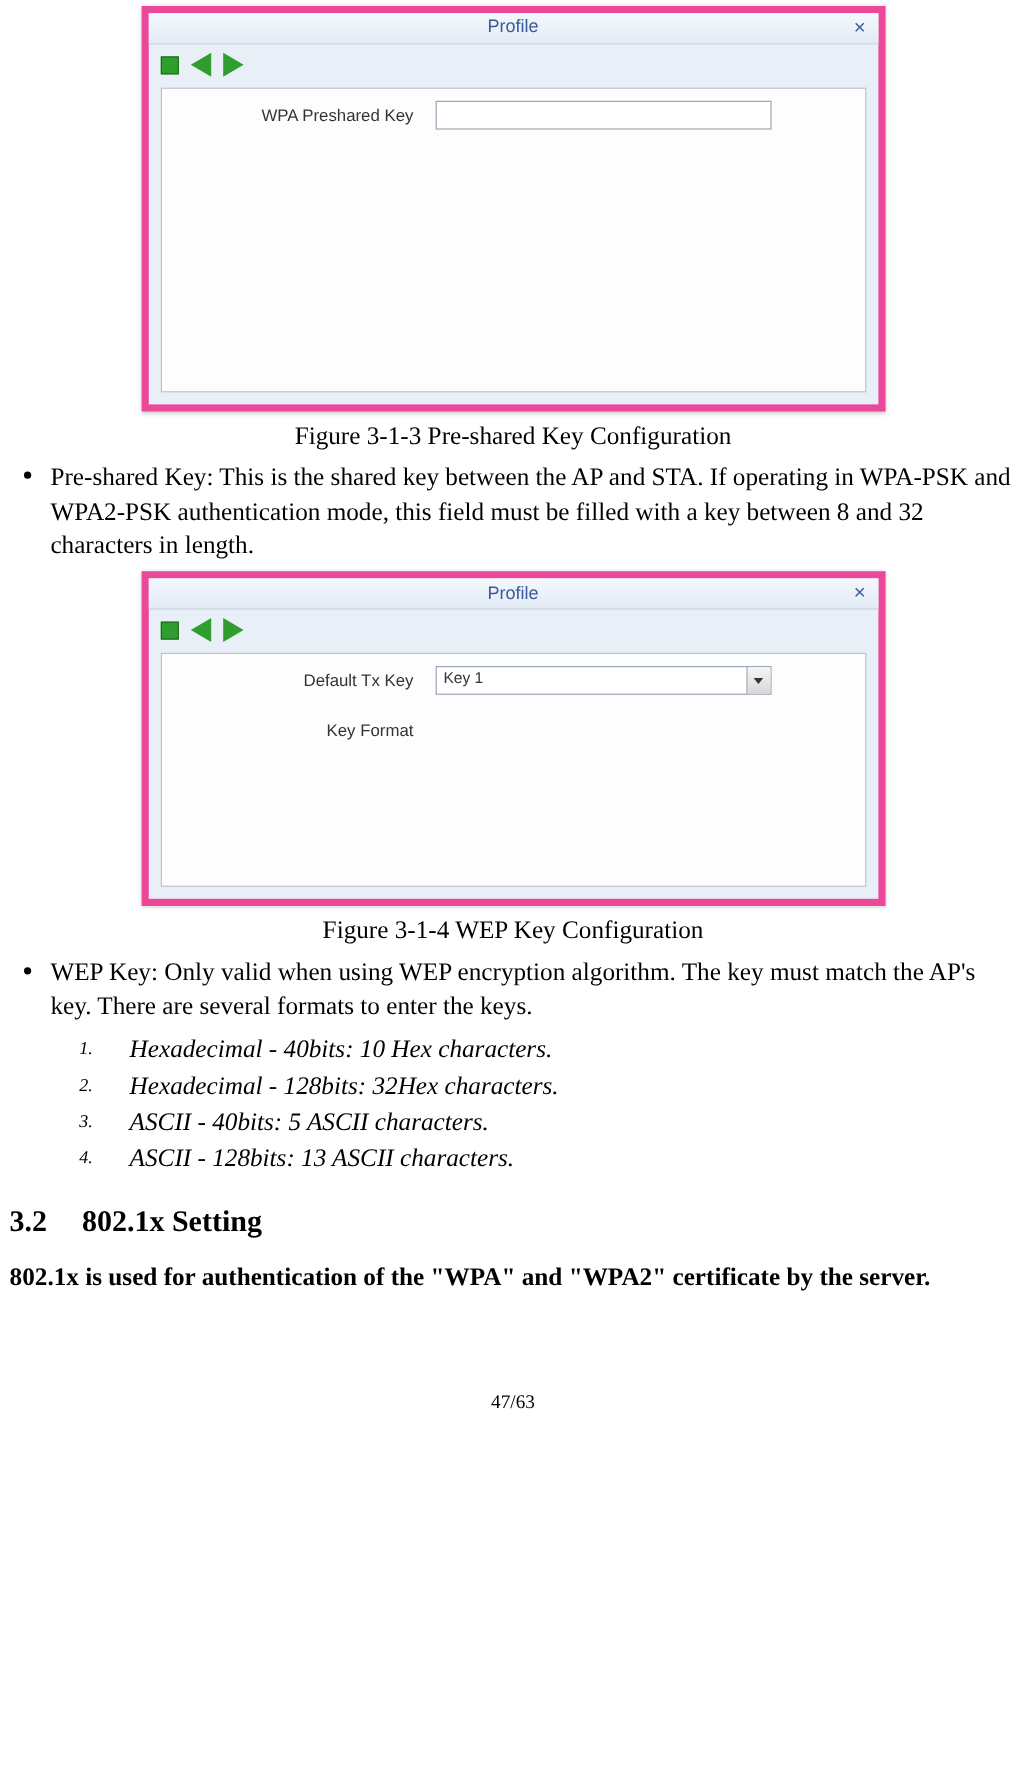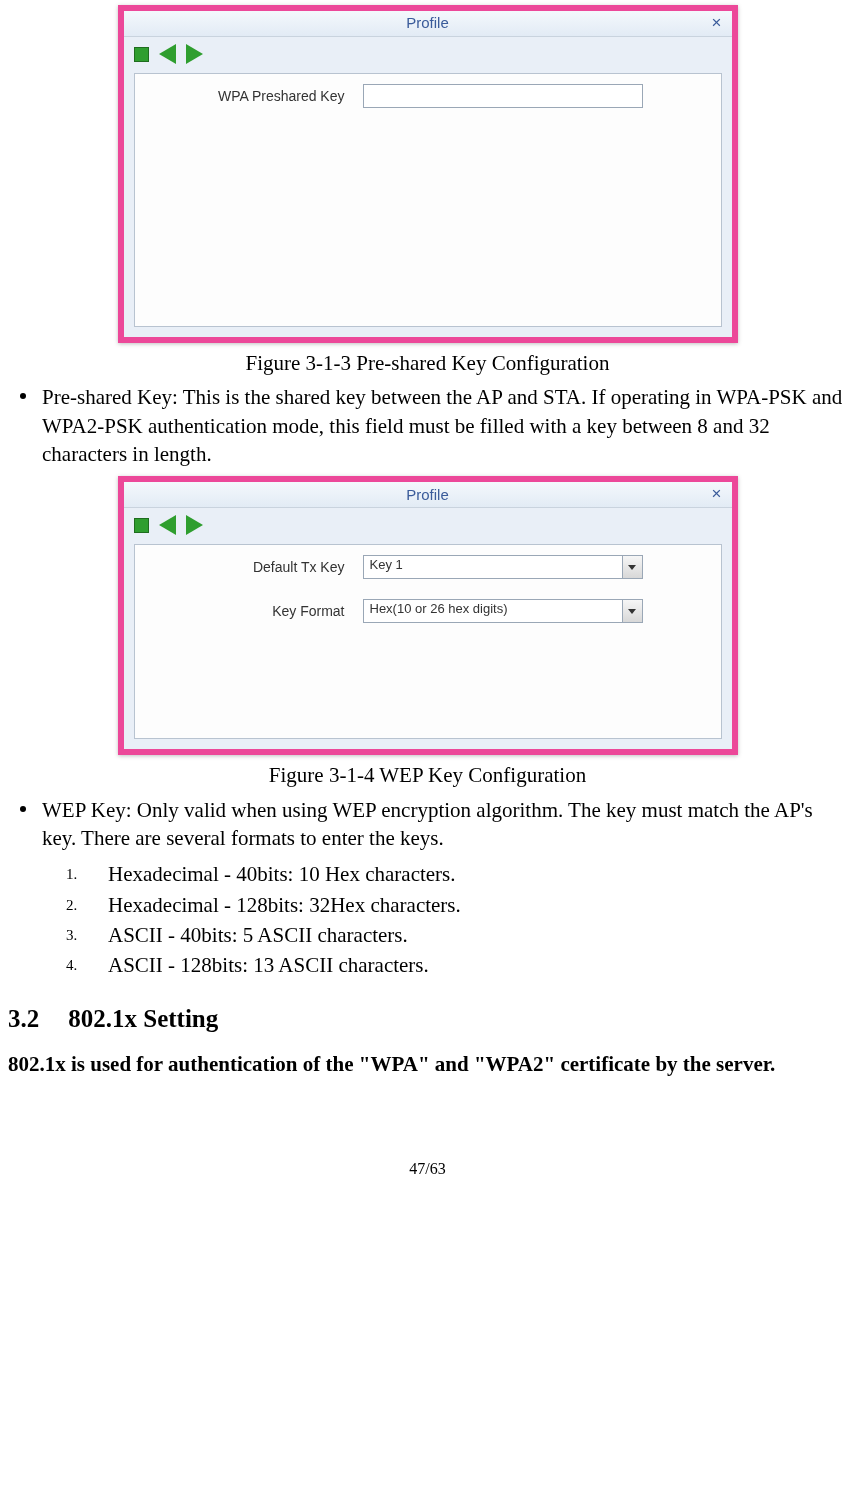--- a/index.html
+++ b/index.html
@@ -162,20 +162,21 @@
     padding: 0 0 0 58px;
     list-style: none;
     counter-reset: n;
   }
   .numlist li {
     counter-increment: n;
     position: relative;
     padding-left: 42px;
     font-size: 21px;
     margin: 2px 0;
+    font-style: italic;
   }
   .numlist li::before {
     content: counter(n) ".";
     position: absolute;
     left: 0;
     top: 4px;
     font-size: 15px;
     font-family: "Times New Roman", serif;
   }
 
@@ -250,26 +251,20 @@
         <div class="lbl">Default Tx Key</div>
         <div class="ctrl">
           <div class="combo">
             <span>Key 1</span>
             <span class="combo-btn"></span>
           </div>
         </div>
       </div>
       <div class="field-row">
         <div class="lbl">Key Format</div>
-        <div class="ctrl">
-          <div class="combo">
-            <span>Hex(10 or 26 hex digits)</span>
-            <span class="combo-btn"></span>
-          </div>
-        </div>
       </div>
     </div>
   </div>
 
   <div class="caption">Figure 3-1-4 WEP Key Configuration</div>
 
   <div class="bullet-block">
     <div class="bullet-dot"></div>
     <div class="bullet-text">WEP Key: Only valid when using WEP encryption algorithm. The key must match the AP's key. There are several formats to enter the keys.</div>
   </div>

